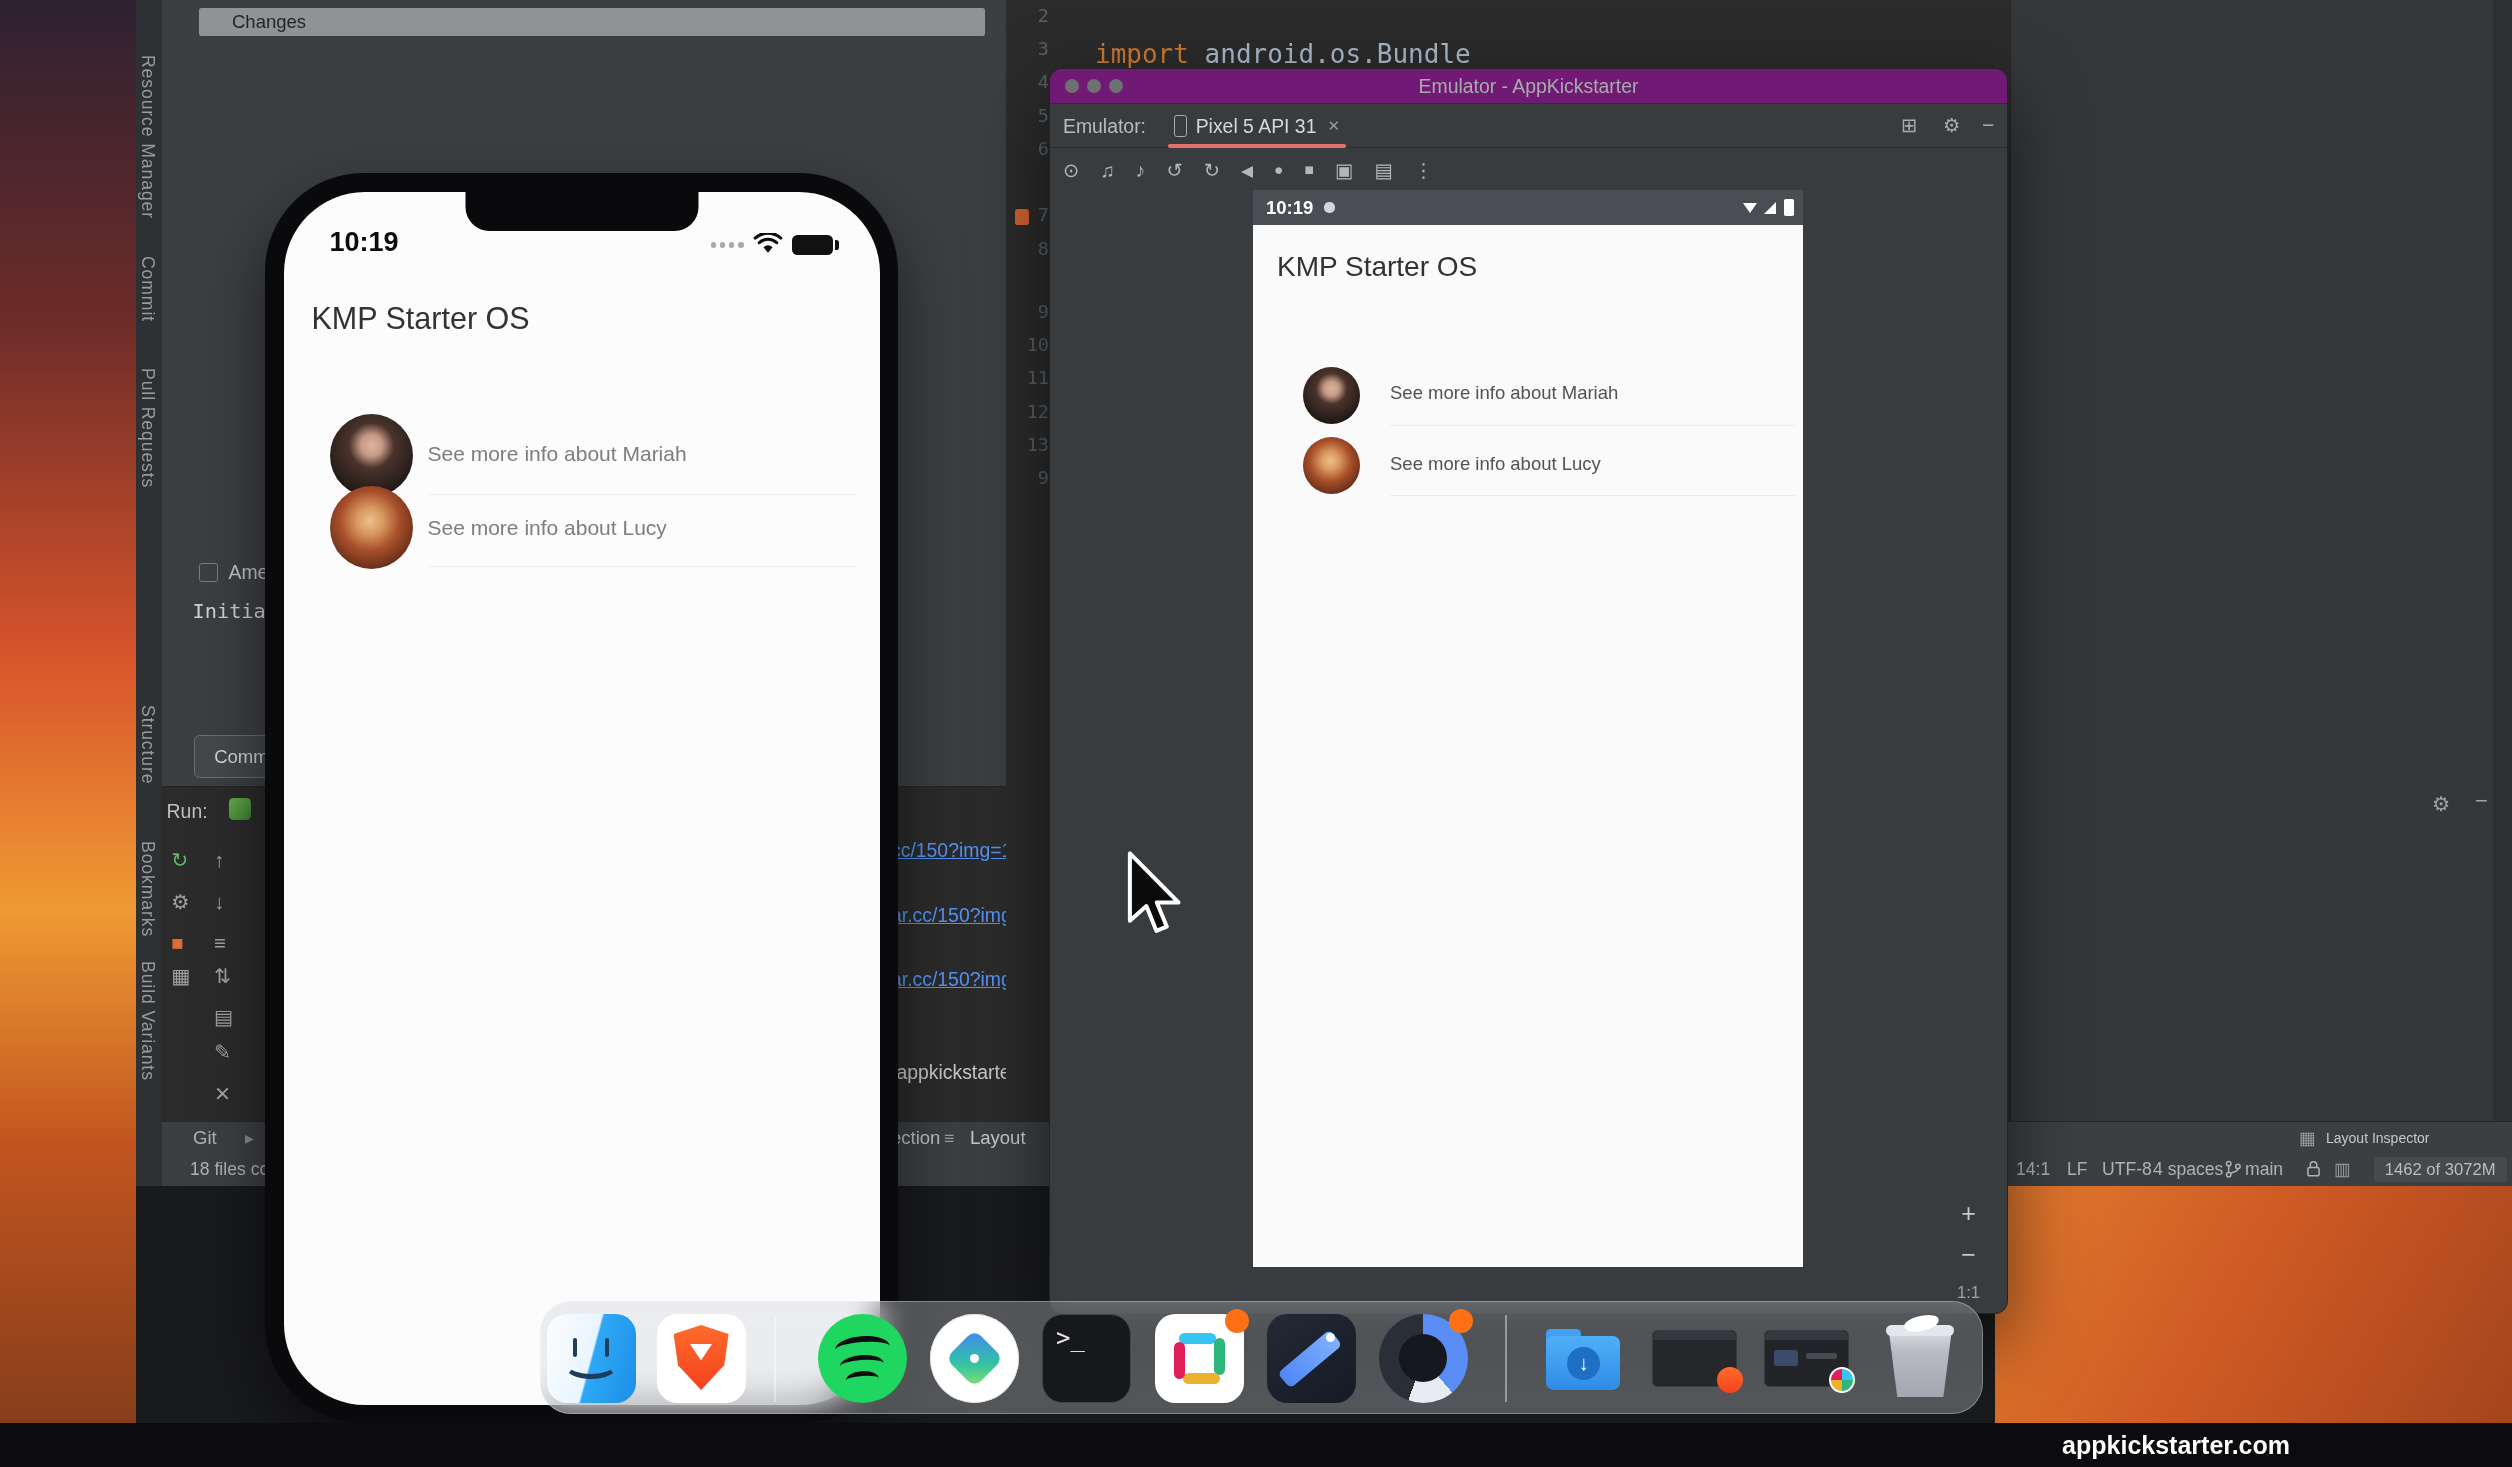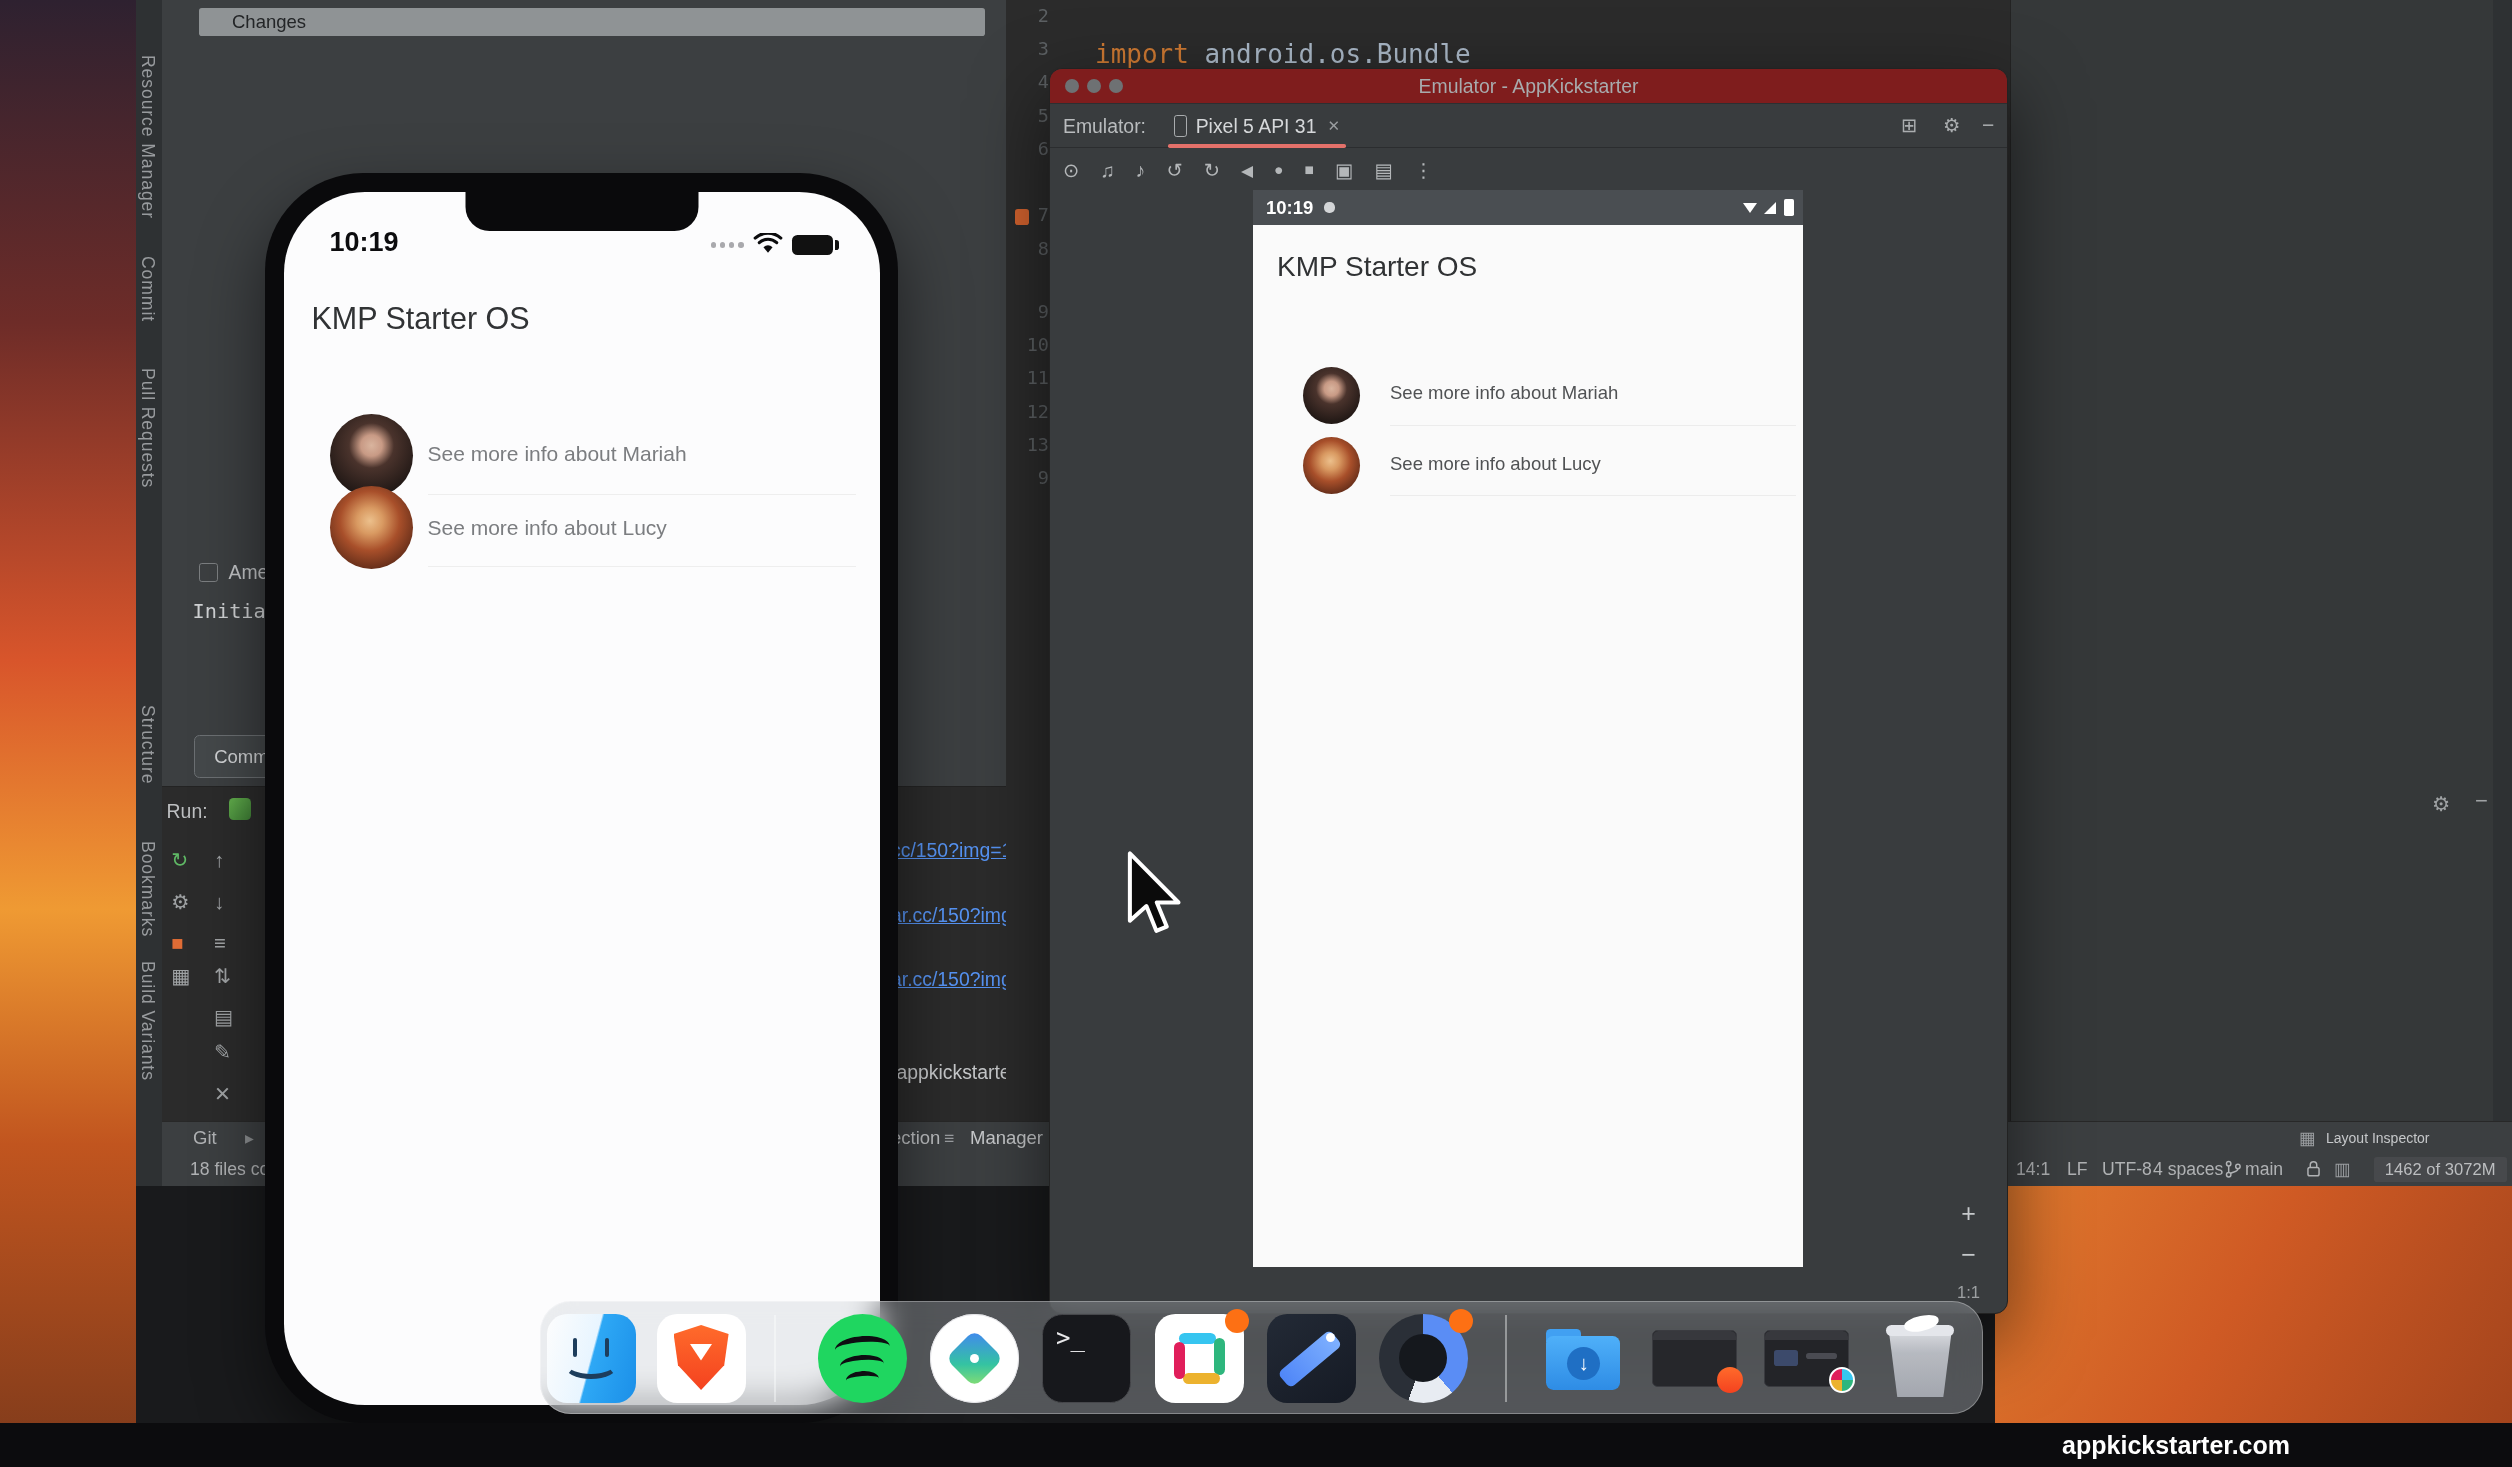--- a/index.html
+++ b/index.html
@@ -102,21 +102,21 @@
       <span class="a glyph" style="left:464px;top:790px;font-size:22px">−</span>
     </div>
 
     <div class="a" style="left:2357px;top:0;width:19.4px;height:1121px;background:#2e3133"></div>
 
     <div class="a" style="left:26px;top:1121px;width:2350px;height:32px;background:#3c3f41;border-top:0.9px solid #282828">
       <span class="a statustxt" style="left:31px;font-size:18.5px">Git</span>
       <span class="a statustxt" style="left:83px;color:#8a8d8f">▸</span>
       <span class="a statustxt nw" style="left:729px;font-size:18.5px;color:#bcbec0">ection</span>
       <span class="a statustxt" style="left:782px;color:#9a9da0">≡</span>
-      <span class="a statustxt" style="left:808px;font-size:18.5px;color:#c6c8ca">Manager</span>
+      <span class="a statustxt" style="left:808px;font-size:18.5px;color:#c6c8ca">Layout</span>
       <span class="a statustxt" style="left:2137px;color:#9a9da0">▦</span>
       <span class="a statustxt nw" style="left:2164px;font-size:14px;color:#c6c8ca">Layout Inspector</span>
     </div>
 
     <div class="a" style="left:26px;top:1153px;width:2350px;height:32px;background:#3c3f41">
       <span class="a statustxt nw" style="left:28px">18 files cor</span>
       <span class="a statustxt" style="left:1854px">14:1</span>
       <span class="a statustxt" style="left:1905px">LF</span>
       <span class="a statustxt" style="left:1940px">UTF-8</span>
       <span class="a statustxt" style="left:1991px">4 spaces</span>
@@ -135,21 +135,21 @@
             <path d="M4.5 8 V5.5 a3.5 3.5 0 0 1 7 0 V8" stroke="#b0b2b4" stroke-width="1.6" fill="none"></path>
           </svg>
       </span>
       <span class="a statustxt" style="left:2172px;color:#9a9da0">▥</span>
       <span class="a" style="right:5.5px;top:3.7px;height:25px;padding:0 11px;background:#47494c;border-radius:2.8px;font-size:16.6px;line-height:25px;color:#bcbec0">1462 of 3072M</span>
     </div>
   </div>
 
   <div class="a" style="left:1049px;top:68px;width:959px;height:1246px;background:#393c3e;border:0.9px solid #222;border-radius:13px;box-shadow:0 28px 74px rgba(0,0,0,.55)">
 
-    <div class="a" style="left:0;top:0;width:957px;height:35px;background:#7f1d1d;border-radius:12px 12px 0 0;border-bottom:0.9px solid #2d2f31">
+    <div class="a" style="left:0;top:0;width:957px;height:35px;background:#701a75;border-radius:12px 12px 0 0;border-bottom:0.9px solid #2d2f31">
       <span class="a" style="left:15px;top:10.2px;width:14px;height:14px;border-radius:50%;background:#6e7173"></span>
       <span class="a" style="left:37px;top:10.2px;width:14px;height:14px;border-radius:50%;background:#6e7173"></span>
       <span class="a" style="left:59px;top:10.2px;width:14px;height:14px;border-radius:50%;background:#6e7173"></span>
       <div style="text-align:center;font-size:19.4px;line-height:35px;color:#a8abad">Emulator - AppKickstarter</div>
     </div>
 
     <div class="a" style="left:0;top:35px;width:957px;height:44px;border-bottom:0.9px solid #2b2d2f">
       <span class="a" style="left:13px;font-size:19.4px;line-height:44px;color:#b9bcbe">Emulator:</span>
       <div class="a f" style="left:118px;top:0;height:44px;padding:0 5.5px">
         <span style="display:inline-block;width:13px;height:22px;border:1.8px solid #a9acae;border-radius:2.8px;margin-right:9.2px"></span>

